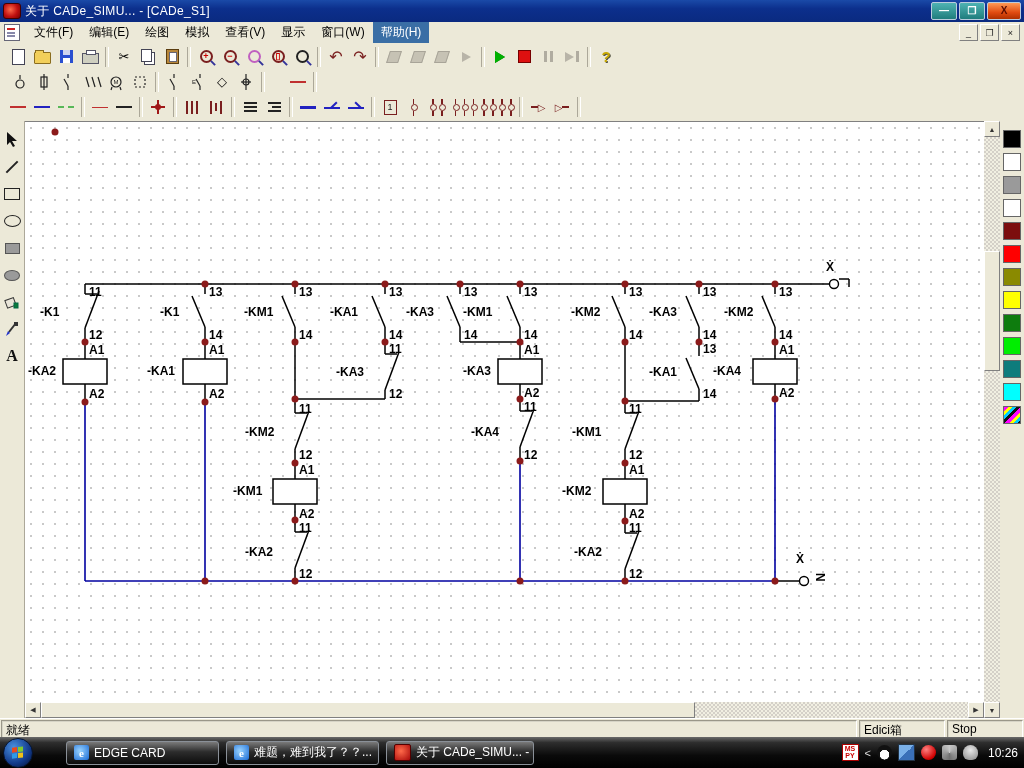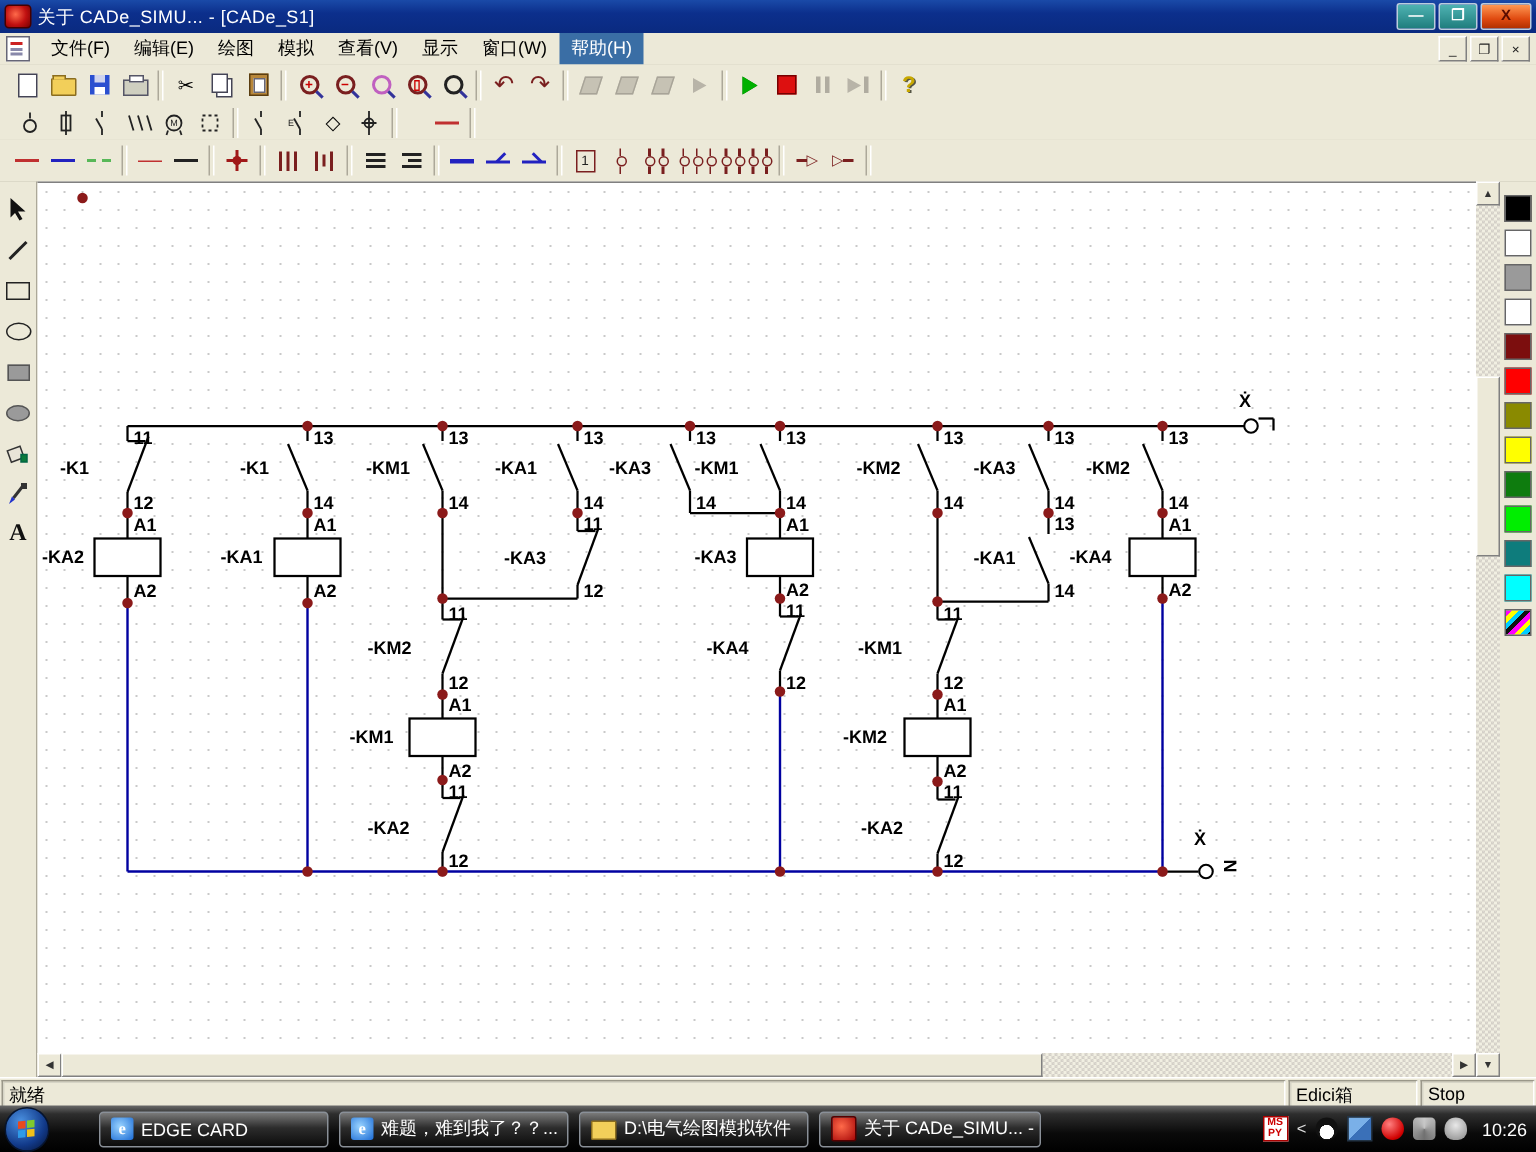--- a/index.html
+++ b/index.html
@@ -756,24 +756,20 @@
       </span>
   </div>
   <div class="taskbtn t1">
     <span class="ticon ie">e</span>
     <span>EDGE CARD</span>
   </div>
   <div class="taskbtn t2">
     <span class="ticon ie">e</span>
     <span>难题，难到我了？？...</span>
   </div>
-  <div class="taskbtn t3">
-    <span class="ticon fold"></span>
-    <span>D:\电气绘图模拟软件</span>
-  </div>
   <div class="taskbtn t4">
     <span class="ticon cade"></span>
     <span>关于 CADe_SIMU... - ...</span>
   </div>
   <div class="tray">
     <span class="tico mspy"><span>MS</span><br><span>PY</span></span>
     <span class="chev">&lt;</span>
     <span class="tico qq"></span>
     <span class="tico net"></span>
     <span class="tico alarm"></span>

